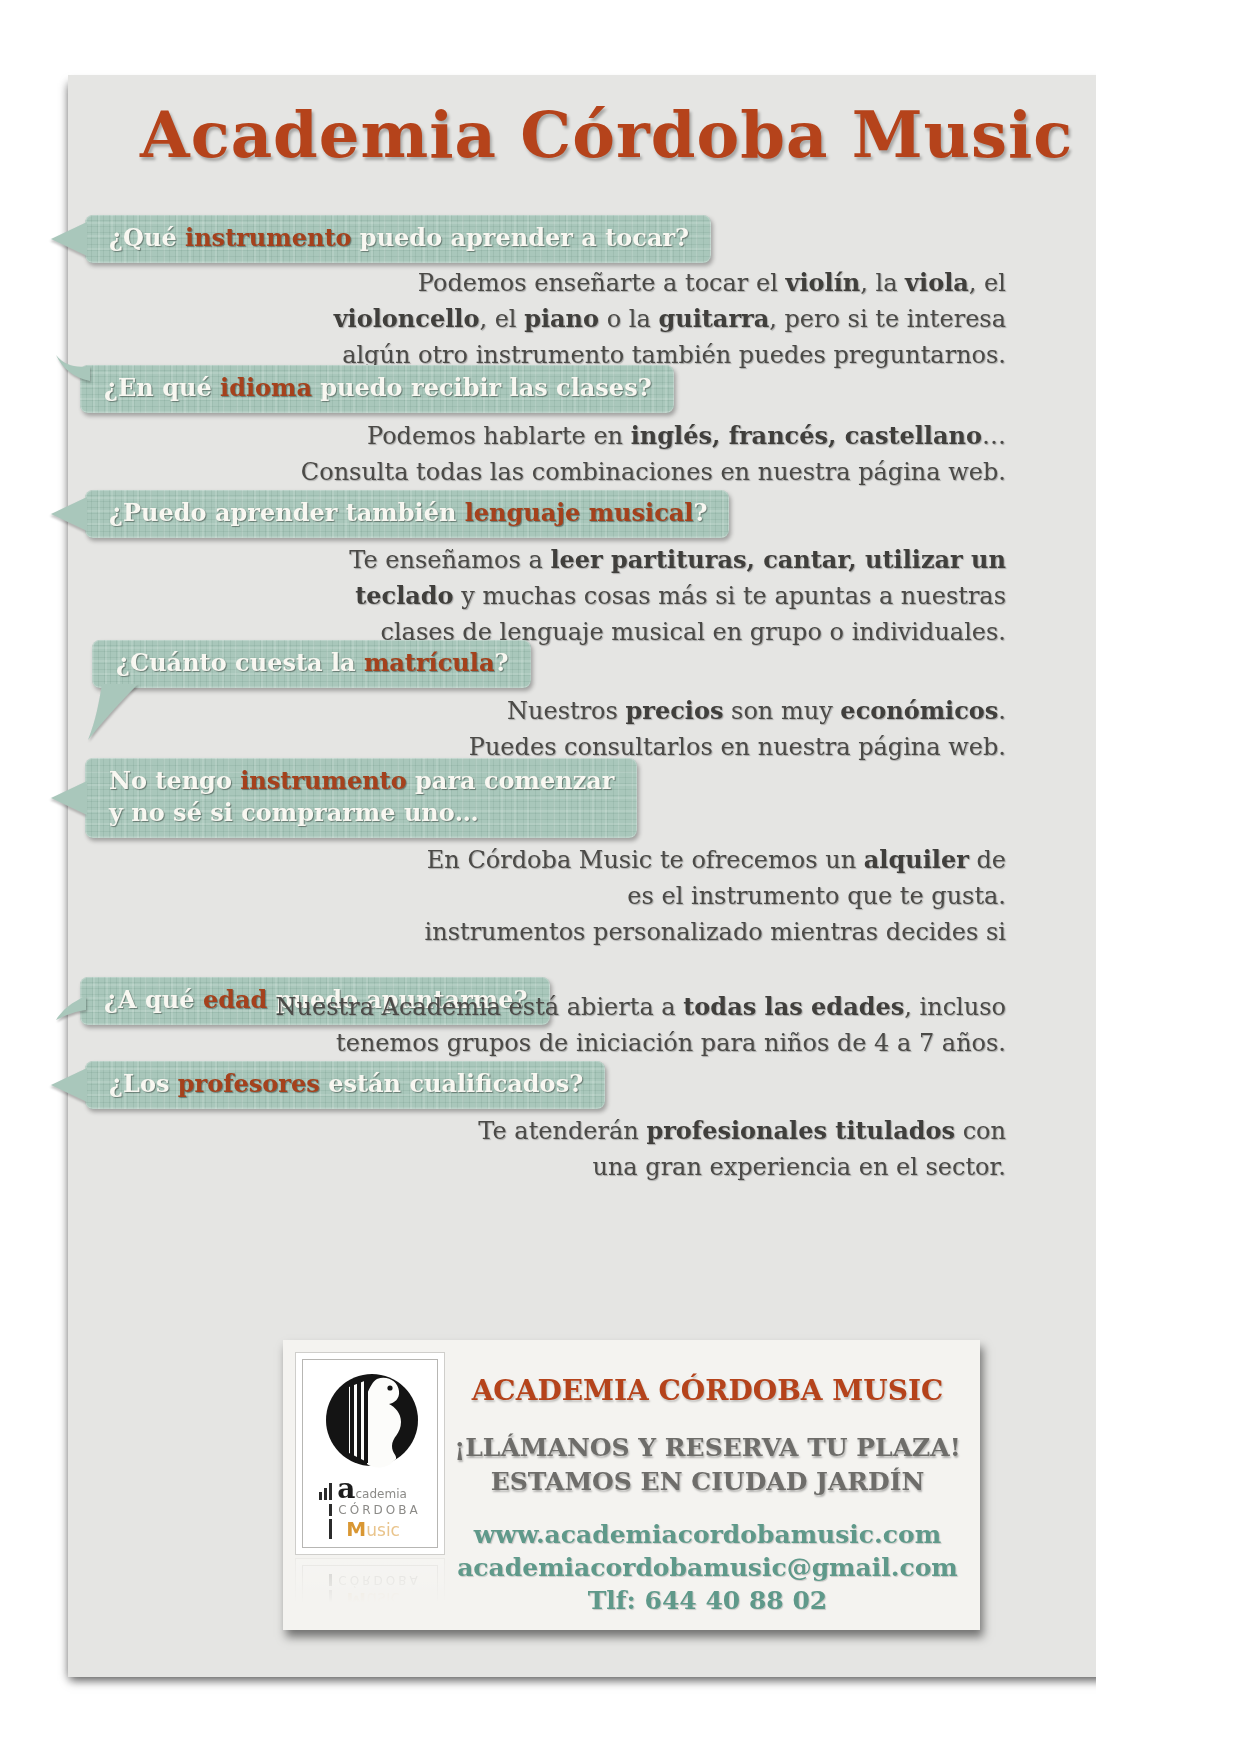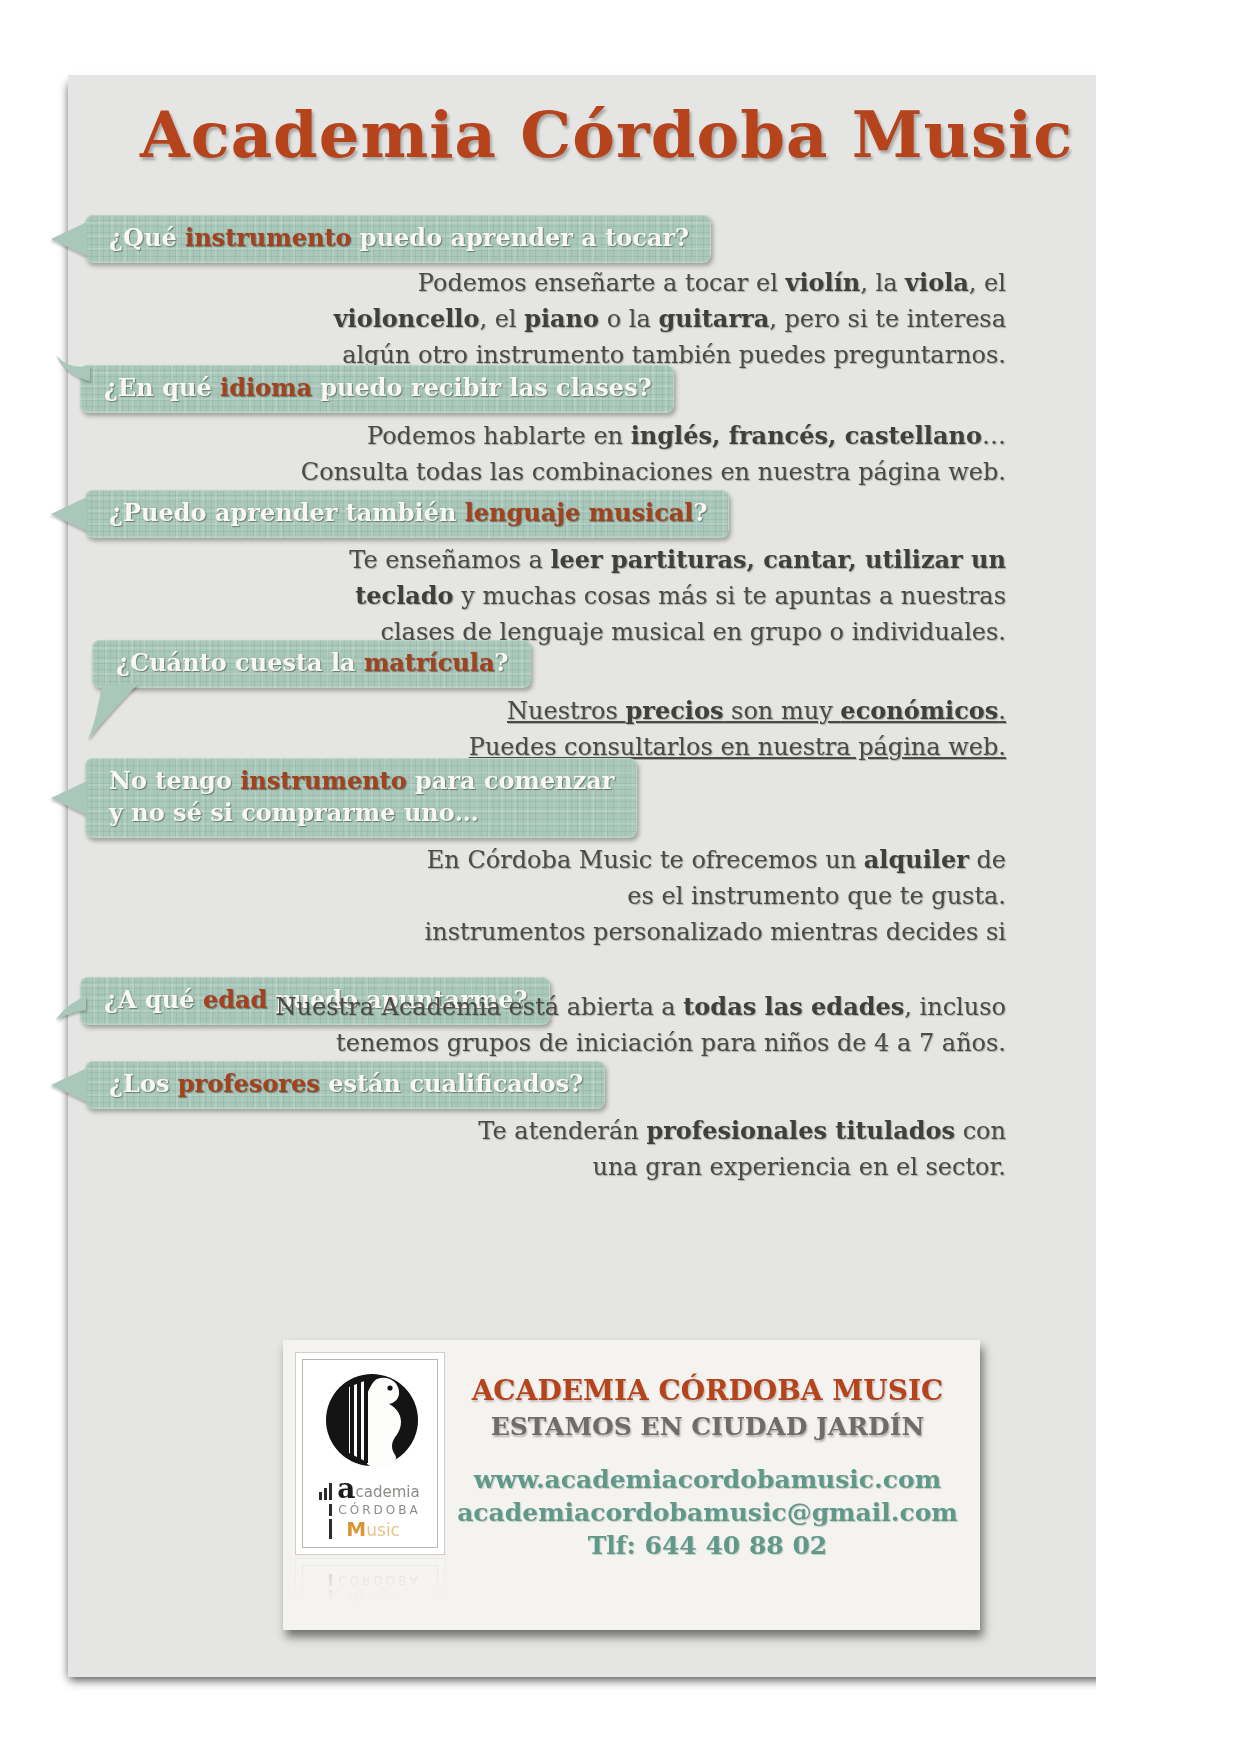--- a/index.html
+++ b/index.html
@@ -38,21 +38,21 @@
   .logo-frame{background:#ffffff;border:1px solid #cfcecb;padding:6px;}
   .logo-inner{border:1px solid #b7b6b3;padding:10px 4px 8px 4px;display:flex;flex-direction:column;align-items:center;}
   .wordmark{margin-top:8px;line-height:1;}
   .lg1{display:flex;align-items:flex-end;}
   .lg-bars{display:inline-flex;align-items:flex-end;margin-right:3px;}
   .lg-bars i{display:inline-block;width:3px;background:#2b2b2b;margin-right:2px;}
   .lg-bars i:nth-child(1){height:8px;}
   .lg-bars i:nth-child(2){height:12px;}
   .lg-bars i:nth-child(3){height:17px;}
   .lg-a{font-size:28px;font-weight:bold;color:#1c1c1c;line-height:0.8;}
-  .lg-cademia{font-size:15px;color:#8b8a87;font-family:"DejaVu Sans","Liberation Sans",sans-serif;}
+  .lg-cademia{font-size:12px;color:#8b8a87;font-family:"DejaVu Sans","Liberation Sans",sans-serif;}
   .lg2{margin:4px 0 0 10px;border-left:3px solid #2b2b2b;padding-left:6px;font-size:12px;color:#8b8a87;
        letter-spacing:3px;font-family:"DejaVu Sans","Liberation Sans",sans-serif;}
   .lg3{margin:3px 0 0 10px;border-left:3px solid #2b2b2b;padding-left:14px;
        font-family:"DejaVu Sans","Liberation Sans",sans-serif;}
   .lg-m{font-size:20px;font-weight:bold;color:#d99733;}
   .lg-usic{font-size:17px;color:#e9c48c;}
   .logo-reflection{height:52px;overflow:hidden;position:relative;margin-top:3px;opacity:0.35;}
   .logo-reflection .flip{transform:scaleY(-1);}
   .logo-reflection::after{content:"";position:absolute;inset:0;
        background:linear-gradient(to bottom, rgba(244,243,240,0.45), #f4f3f0 85%);}
@@ -100,21 +100,21 @@
       <div><span class="b">teclado</span><span> y muchas cosas más si te apuntas a nuestras</span></div>
       <div><span>clases de lenguaje musical en grupo o individuales.</span></div>
     </div>
 
     <div class="bubble" style="left:24px;top:565px;">
       <svg class="tail bl" width="52" height="56" viewBox="0 0 52 56">
           <path d="M14 0 L50 0 C34 16 16 36 0 56 C8 36 11 18 14 0 Z"></path>
         </svg>
       <div><span>¿Cuánto cuesta la </span><span class="hl">matrícula</span><span>?</span></div>
     </div>
-    <div class="answer" style="top:618px;text-decoration:underline;">
+    <div class="answer" style="top:618px;">
       <div><span>Nuestros </span><span class="b">precios</span><span> son muy </span><span class="b">económicos</span><span>.</span></div>
       <div><span>Puedes consultarlos en nuestra página web.</span></div>
     </div>
 
     <div class="bubble arrow" style="left:17px;top:683px;">
       <div><span>No tengo </span><span class="hl">instrumento</span><span> para comenzar</span></div>
       <div><span>y no sé si comprarme uno…</span></div>
     </div>
     <div class="answer" style="top:767px;">
       <div><span>En Córdoba Music te ofrecemos un </span><span class="b">alquiler</span><span> de</span></div>
@@ -178,20 +178,21 @@
               <div class="wordmark">
                 <div class="lg3"><span class="lg-m">M</span><span class="lg-usic">usic</span></div>
                 <div class="lg2">CÓRDOBA</div>
               </div>
             </div>
           </div>
         </div>
       </div>
       <div class="contact">
         <div class="f-heading">ACADEMIA CÓRDOBA MUSIC</div>
+        <div class="f-call">¡LLÁMANOS Y RESERVA TU PLAZA!</div>
         <div class="f-loc">ESTAMOS EN CIUDAD JARDÍN</div>
         <div class="f-web">www.academiacordobamusic.com</div>
         <div class="f-email">academiacordobamusic@gmail.com</div>
         <div class="f-tlf">Tlf: 644 40 88 02</div>
       </div>
     </div>
 
   </div>
 </div>
 

